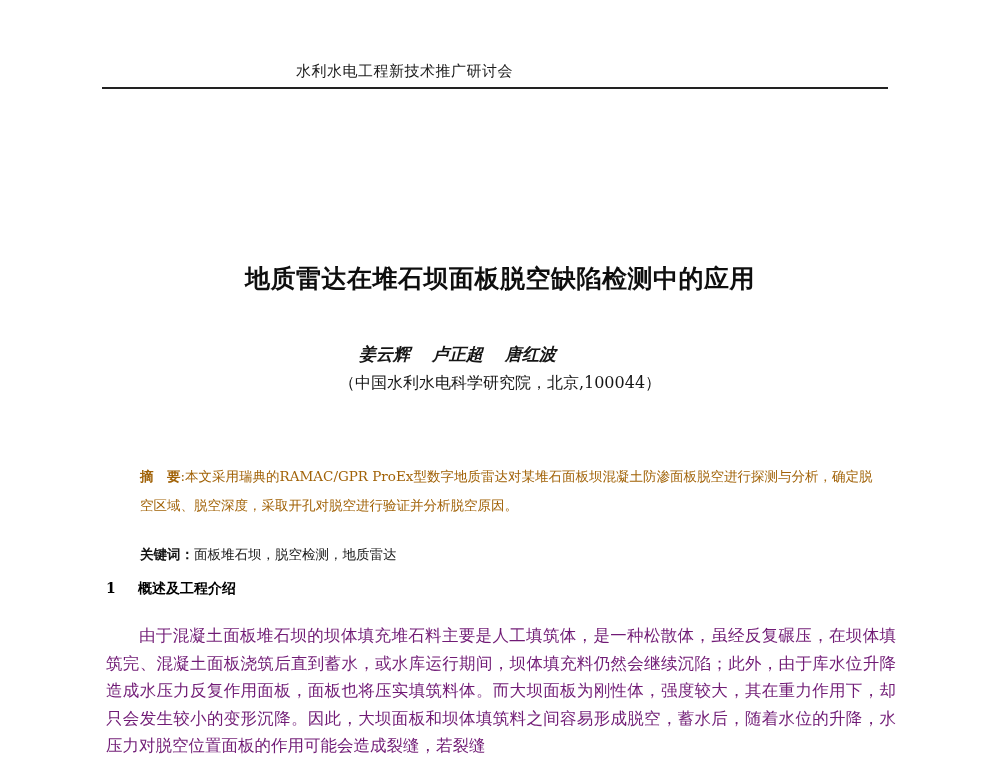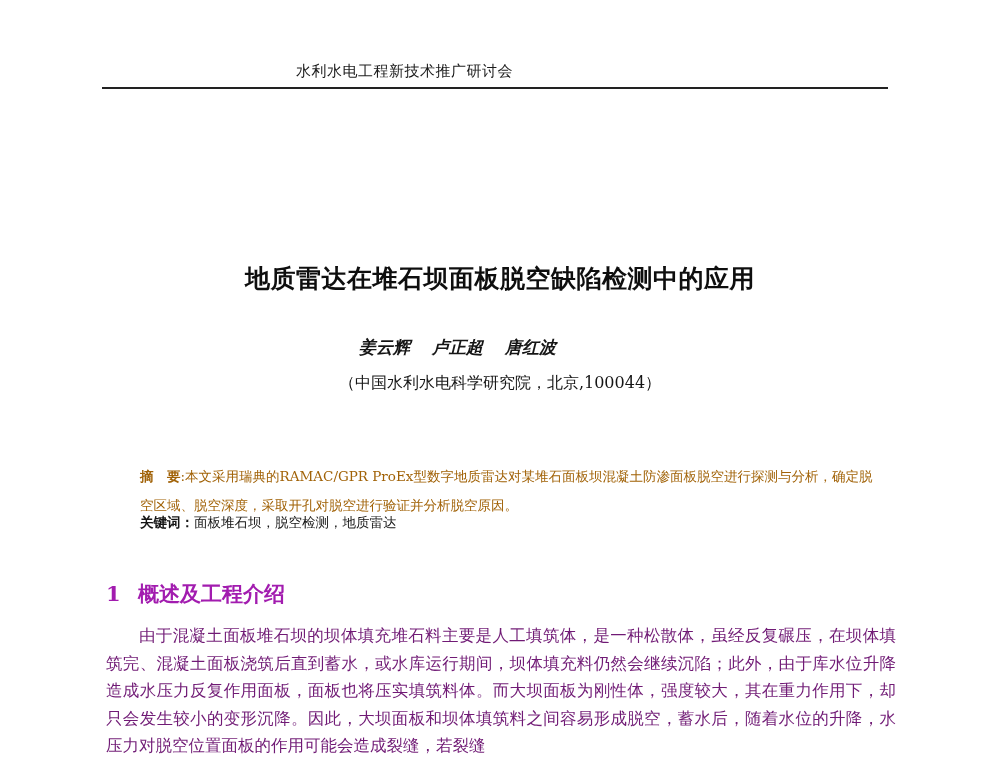--- a/index.html
+++ b/index.html
@@ -41,21 +41,21 @@
       text-align: center;
       font-family: "DejaVu Sans", "Liberation Sans", sans-serif;
       font-weight: bold;
       font-size: 25px;
       letter-spacing: 0.5px;
       color: #0e0e0e;
     }
     .authors {
       position: absolute;
       left: 0;
-      top: 336px;
+      top: 343px;
       width: 915px;
       text-align: center;
       font-size: 17px;
       font-style: italic;
       font-weight: bold;
       color: #151515;
     }
     .authors span.author {
       margin: 0 8px;
     }
@@ -77,38 +77,38 @@
       line-height: 29px;
       color: #a16207;
     }
     .abstract .label {
       font-weight: bold;
       font-family: "DejaVu Sans", "Liberation Sans", sans-serif;
     }
     .keywords {
       position: absolute;
       left: 140px;
-      top: 508px;
+      top: 540px;
       width: 740px;
       font-size: 13.5px;
       line-height: 29px;
       color: #151515;
     }
     .keywords .label {
       font-weight: bold;
       font-family: "DejaVu Sans", "Liberation Sans", sans-serif;
     }
     .section-heading {
       position: absolute;
       left: 106px;
       top: 580px;
       font-family: "DejaVu Sans", "Liberation Sans", sans-serif;
       font-weight: bold;
-      font-size: 21px;
-      color: #a21caf;
+      font-size: 14px;
+      color: #000000;
     }
     .section-heading .num {
       display: inline-block;
       width: 32px;
       font-family: "DejaVu Serif", "Liberation Serif", serif;
     }
     .body-text {
       position: absolute;
       left: 106px;
       top: 622px;

